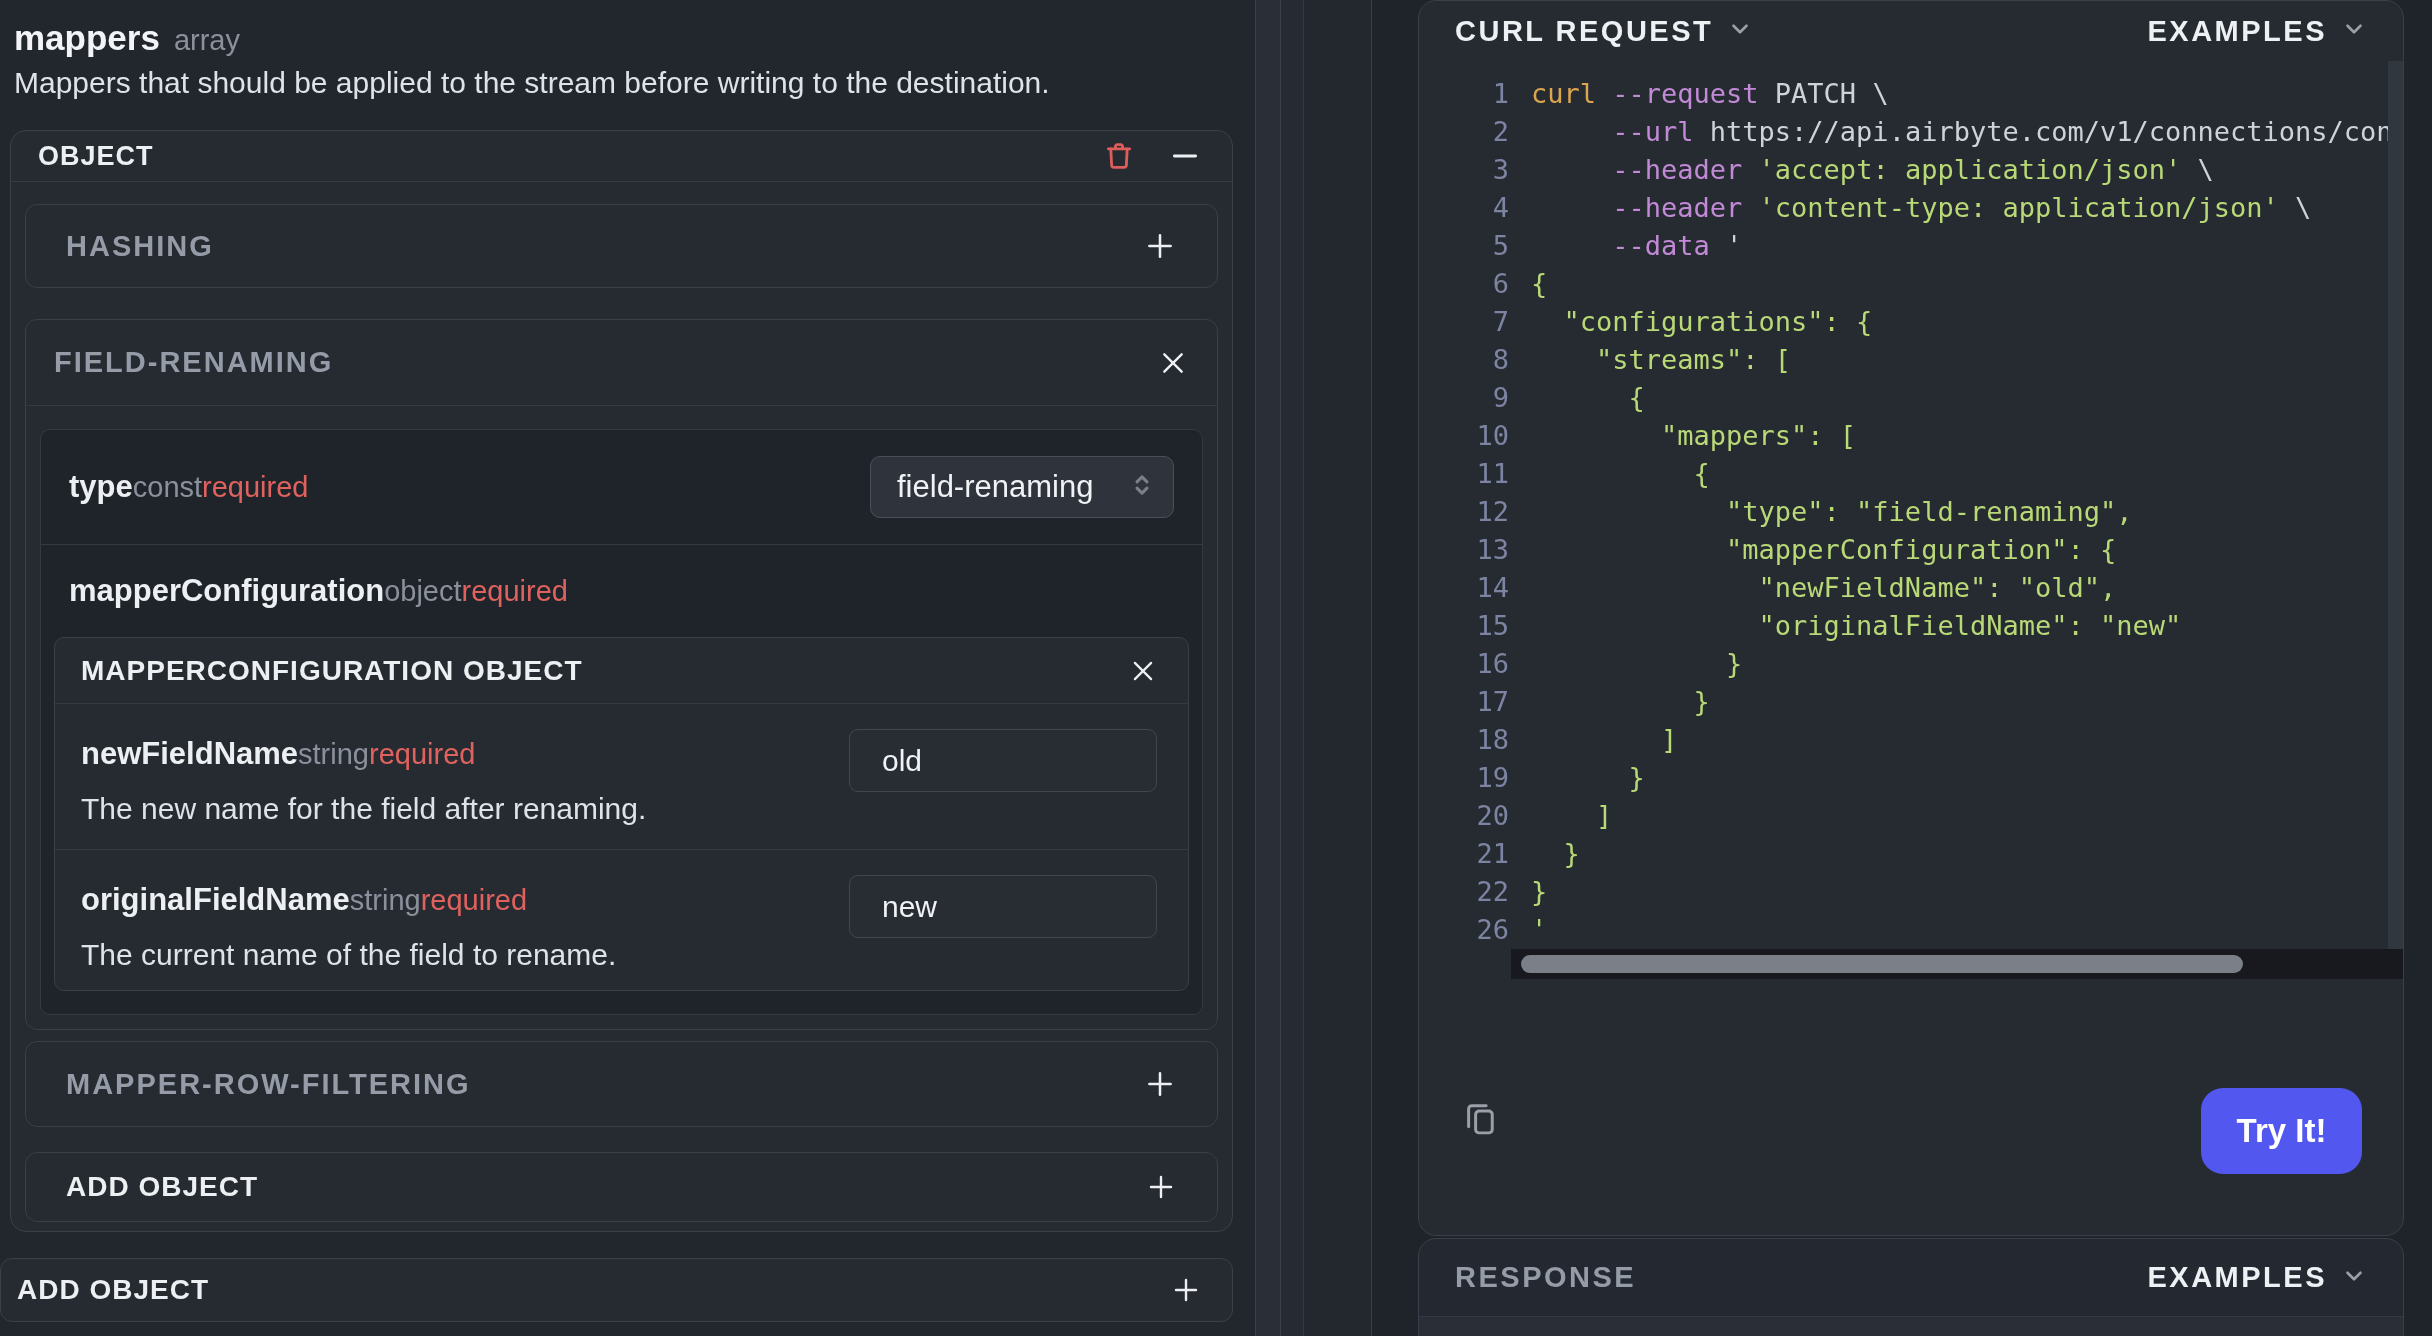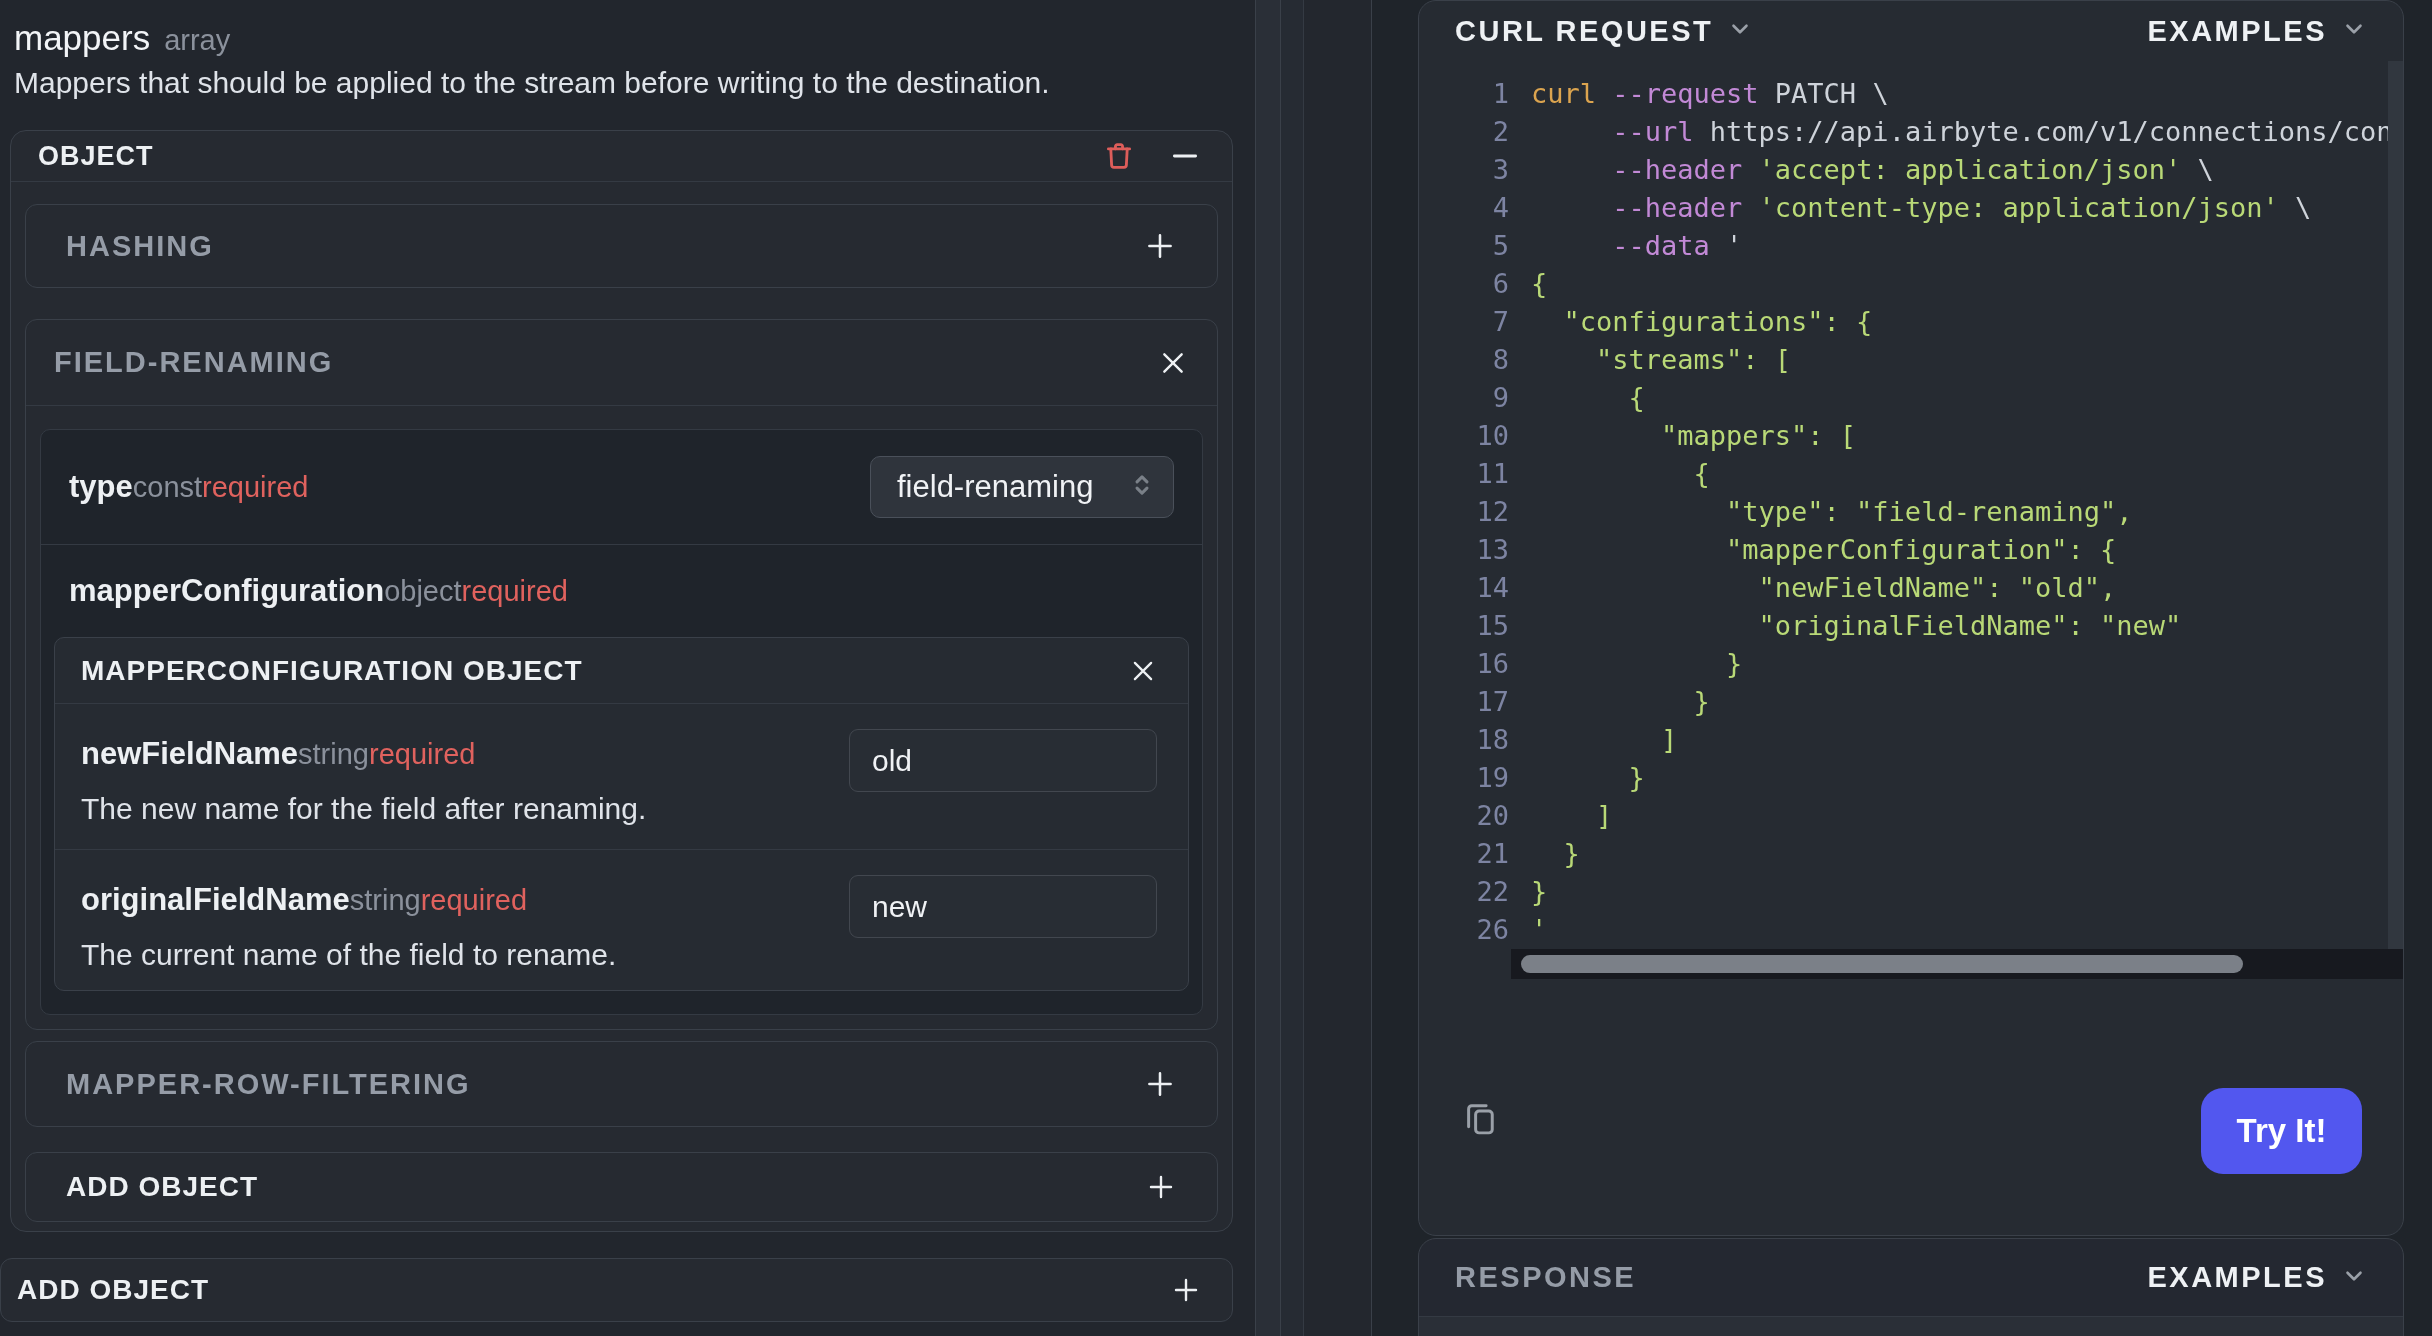--- a/index.html
+++ b/index.html
@@ -9,21 +9,21 @@
     --red:#e0625e; --accent:#5257ef;
     --code-plain:#ced3da; --code-kw:#dba44f; --code-flag:#c289d6; --code-str:#b9d977; --code-ln:#7d84a2;
     --input-bg:#282d34; --input-border:#42474f; --dd-bg:#2f343c; --dd-border:#4a505a;
   }
   *{box-sizing:border-box;margin:0;padding:0}
   html,body{width:2432px;height:1336px;overflow:hidden}
   body{background:var(--page-bg);font-family:"Liberation Sans",sans-serif;color:var(--white);position:relative}
 
   
   .page-title{position:absolute;left:14px;top:18px;display:flex;align-items:baseline;gap:14px}
-  .page-title .name{font-size:35px;font-weight:400;color:#f2f4f7}
+  .page-title .name{font-size:35px;font-weight:700;color:#f2f4f7}
   .page-title .kind{font-size:29px;color:var(--meta)}
   .page-desc{position:absolute;left:14px;top:66px;font-size:30px;color:var(--desc)}
 
   .object-card{position:absolute;left:10px;top:130px;width:1223px;height:1102px;
     background:var(--card-bg);border:1.5px solid var(--border);border-radius:16px;overflow:hidden}
   .card-header{height:51px;display:flex;align-items:center;justify-content:space-between;
     padding:0 30px 0 27px;border-bottom:1px solid var(--border-soft)}
   .card-header .hdr-label{font-size:27px;font-weight:700;letter-spacing:1px;color:var(--white)}
   .hdr-icons{display:flex;align-items:center;gap:32px}
   .icon-btn{display:flex;align-items:center;justify-content:center;background:none;border:none;cursor:pointer;color:var(--white)}
@@ -61,21 +61,21 @@
   .mc-header{height:66px;display:flex;align-items:center;justify-content:space-between;padding:0 30px 0 26px;
     border-bottom:1px solid var(--border-soft)}
   .mc-header .hdr-label{font-size:28px;font-weight:700;letter-spacing:1px;color:var(--white)}
   .field-sec{position:relative}
   .field-sec.s1{height:145px}
   .field-sec.s2{height:141px;border-top:1px solid var(--border-soft)}
   .field-sec .prop-line{position:absolute;left:26px;top:32px}
   .field-sec .field-desc{position:absolute;left:26px;top:88px;font-size:30px;color:var(--desc)}
   .field-sec input{position:absolute;right:31px;top:25px;width:308px;height:63px;background:var(--input-bg);
     border:1.5px solid var(--input-border);border-radius:9px;color:#f0f2f5;font-size:30px;
-    font-family:"Liberation Sans",sans-serif;padding:0 22px;outline:none}
+    font-family:"Liberation Sans",sans-serif;padding:0 32px;outline:none}
 
   .add-outer{position:absolute;left:0;top:1258px;width:1233px;height:64px;background:var(--card-bg);
     border:1.5px solid var(--border);border-radius:12px;display:flex;align-items:center;justify-content:space-between;
     padding:0 30px 0 16px}
   .add-outer .sub-label{font-size:28px;font-weight:700;letter-spacing:1px;color:var(--white)}
 
   
   .strip{position:absolute;top:0;height:1336px}
   .strip.a{left:1255px;width:26px;background:#2a2f37;border-left:1px solid var(--border);border-right:1px solid var(--border)}
   .strip.b{left:1281px;width:23px;background:#262b33;border-right:1px solid var(--border-soft)}

